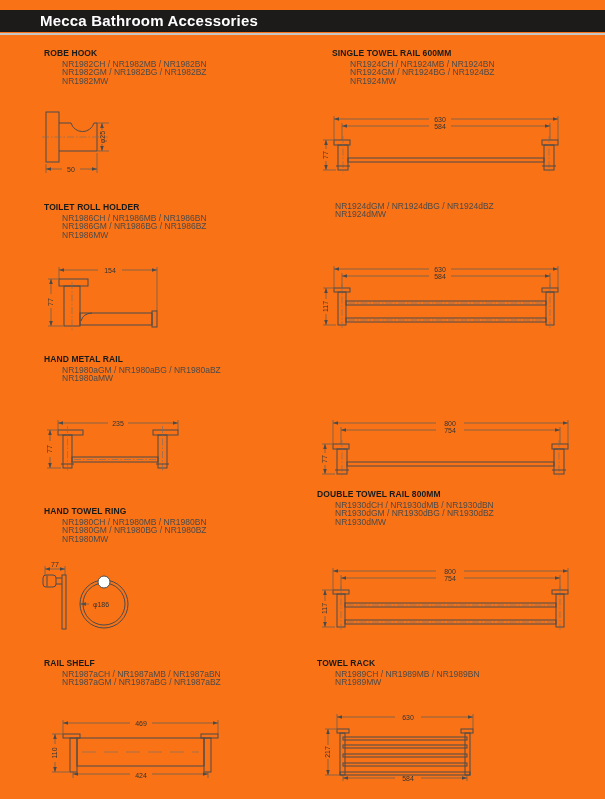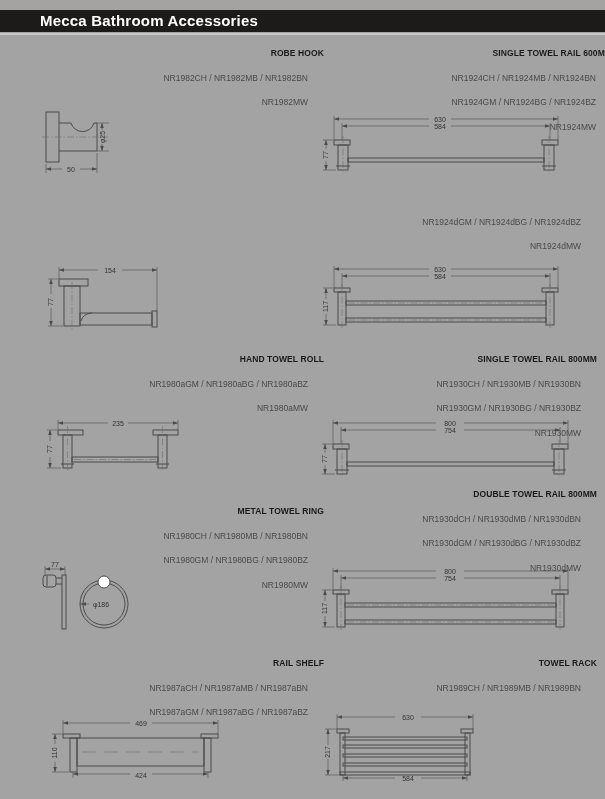--- a/index.html
+++ b/index.html
@@ -1,24 +1,24 @@
 <!DOCTYPE html>
 <html><head>
 <meta charset="utf-8">
 <style>
   html,body{margin:0;padding:0;background:#fff;}
-  .page{position:relative;width:605px;height:799px;background:#a3a3a3;overflow:hidden;
+  .page{position:relative;width:605px;height:799px;background:#f97316;overflow:hidden;
         font-family:"Liberation Sans",sans-serif;}
   .topbar{position:absolute;left:0;top:10px;width:605px;height:22px;background:#1d1b1a;}
   .topbar h1{margin:0;padding:0 0 0 40px;color:#ffffff;font-size:15px;line-height:22px;
              font-weight:bold;letter-spacing:0.2px;}
   .rule{position:absolute;left:0;top:33px;width:605px;height:2px;background:#c6c6c6;}
-  .prod{position:absolute;width:280px;text-align:right;}
+  .prod{position:absolute;width:280px;}
   .ptitle{margin:0 0 2px 0;font-size:8.5px;font-weight:bold;color:#1a1a1a;letter-spacing:0.1px;}
-  .pcode{margin:16px;font-size:8.5px;line-height:8.3px;color:#4a4a4a;padding-left:18px;}
+  .pcode{margin:0;font-size:8.5px;line-height:8.3px;color:#4a4a4a;padding-left:18px;}
   svg.drawing{position:absolute;overflow:visible;}
   .ol{fill:none;stroke:#4b4b4b;stroke-width:1;}
   .fr{fill:#ffffff;stroke:#4b4b4b;stroke-width:1;}
   .dl{fill:none;stroke:#5a5a5a;stroke-width:0.7;}
   .cl{fill:none;stroke:#6e6e6e;stroke-width:0.6;stroke-dasharray:7 2 1.5 2;}
   .ar{fill:#4a4a4a;stroke:none;}
   text.dim{font-family:"Liberation Sans",sans-serif;font-size:7px;fill:#333;text-anchor:middle;}
 </style>
 </head>
 <body>
@@ -26,20 +26,21 @@
 <div class="page">
 
   <header class="topbar">
     <h1>Mecca Bathroom Accessories</h1>
   </header>
   <div class="rule"></div>
 
   <section class="prod" style="left:44px;top:48px">
     <h2 class="ptitle">ROBE HOOK</h2>
     <p class="pcode">NR1982CH / NR1982MB / NR1982BN</p>
+    <p class="pcode">NR1982GM / NR1982BG / NR1982BZ</p>
     <p class="pcode">NR1982MW</p>
   </section>
   <svg class="drawing" style="left:40px;top:106px" width="130" height="90" viewBox="0 0 130 90">
     <rect class="ol" x="6" y="6" width="13" height="50"></rect>
     <path class="ol" d="M19,17 L31,17 A12,12 0 0 0 54,17 L57,17 L57,45 L19,45"></path>
     <line class="cl" x1="2" y1="31" x2="68" y2="31"></line>
     <line class="dl" x1="57" y1="17" x2="69" y2="17"></line>
     <line class="dl" x1="57" y1="45" x2="69" y2="45"></line>
     <line class="dl" x1="62" y1="17" x2="62" y2="24"></line>
     <line class="dl" x1="62" y1="38" x2="62" y2="45"></line>
@@ -87,20 +88,26 @@
     <line class="ol" x1="227" y1="58" x2="241" y2="58"></line>
     <line class="dl" x1="18" y1="32" x2="8" y2="32"></line>
     <line class="dl" x1="21" y1="62" x2="8" y2="62"></line>
     <line class="dl" x1="11" y1="32" x2="11" y2="41"></line>
     <line class="dl" x1="11" y1="53" x2="11" y2="62"></line>
     <polygon class="ar" points="11,32 9.2,37 12.8,37"></polygon>
       <polygon class="ar" points="11,62 9.2,57 12.8,57"></polygon>
     <text class="dim" transform="rotate(-90 13 47)" x="13" y="47">77</text>
   </svg>
 
+  <section class="prod" style="left:44px;top:202px">
+    <h2 class="ptitle">TOILET ROLL HOLDER</h2>
+    <p class="pcode">NR1986CH / NR1986MB / NR1986BN</p>
+    <p class="pcode">NR1986GM / NR1986BG / NR1986BZ</p>
+    <p class="pcode">NR1986MW</p>
+  </section>
   <svg class="drawing" style="left:40px;top:258px" width="145" height="80" viewBox="0 0 145 80">
     <line class="dl" x1="19" y1="9" x2="19" y2="21"></line>
     <line class="dl" x1="117" y1="9" x2="117" y2="53"></line>
     <line class="dl" x1="19" y1="12" x2="58" y2="12"></line>
     <line class="dl" x1="82" y1="12" x2="117" y2="12"></line>
     <polygon class="ar" points="19,12 24,10.2 24,13.8"></polygon>
       <polygon class="ar" points="117,12 112,10.2 112,13.8"></polygon>
     <text class="dim" x="70" y="14.5">154</text>
     <rect class="ol" x="19" y="21" width="29" height="7"></rect>
     <rect class="ol" x="24" y="28" width="16" height="40"></rect>
@@ -149,21 +156,21 @@
     <line class="dl" x1="18" y1="30" x2="8" y2="30"></line>
     <line class="dl" x1="21" y1="67" x2="8" y2="67"></line>
     <line class="dl" x1="11" y1="30" x2="11" y2="41"></line>
     <line class="dl" x1="11" y1="56" x2="11" y2="67"></line>
     <polygon class="ar" points="11,30 9.2,35 12.8,35"></polygon>
       <polygon class="ar" points="11,67 9.2,62 12.8,62"></polygon>
     <text class="dim" transform="rotate(-90 13 48.5)" x="13" y="48.5">117</text>
   </svg>
 
   <section class="prod" style="left:44px;top:354px">
-    <h2 class="ptitle">HAND TOWEL ROLL</h2>
+    <h2 class="ptitle">HAND METAL RAIL</h2>
     <p class="pcode">NR1980aGM / NR1980aBG / NR1980aBZ</p>
     <p class="pcode">NR1980aMW</p>
   </section>
   <svg class="drawing" style="left:40px;top:410px" width="195" height="72" viewBox="0 0 195 72">
     <line class="dl" x1="18" y1="10" x2="18" y2="20"></line>
     <line class="dl" x1="138" y1="10" x2="138" y2="20"></line>
     <line class="dl" x1="18" y1="13" x2="68" y2="13"></line>
     <line class="dl" x1="88" y1="13" x2="138" y2="13"></line>
     <polygon class="ar" points="18,13 23,11.2 23,14.8"></polygon>
       <polygon class="ar" points="138,13 133,11.2 133,14.8"></polygon>
@@ -180,26 +187,20 @@
     <line class="ol" x1="116" y1="54" x2="129" y2="54"></line>
     <line class="dl" x1="17" y1="20" x2="7" y2="20"></line>
     <line class="dl" x1="21" y1="58" x2="7" y2="58"></line>
     <line class="dl" x1="10" y1="20" x2="10" y2="31"></line>
     <line class="dl" x1="10" y1="47" x2="10" y2="58"></line>
     <polygon class="ar" points="10,20 8.2,25 11.8,25"></polygon>
       <polygon class="ar" points="10,58 8.2,53 11.8,53"></polygon>
     <text class="dim" transform="rotate(-90 12 39)" x="12" y="39">77</text>
   </svg>
 
-  <section class="prod" style="left:317px;top:354px">
-    <h2 class="ptitle">SINGLE TOWEL RAIL 800MM</h2>
-    <p class="pcode">NR1930CH / NR1930MB / NR1930BN</p>
-    <p class="pcode">NR1930GM / NR1930BG / NR1930BZ</p>
-    <p class="pcode">NR1930MW</p>
-  </section>
   <svg class="drawing" style="left:312px;top:412px" width="285" height="75" viewBox="0 0 285 75">
     <line class="dl" x1="21" y1="8" x2="21" y2="32"></line>
     <line class="dl" x1="256" y1="8" x2="256" y2="32"></line>
     <line class="dl" x1="29" y1="15" x2="29" y2="32"></line>
     <line class="dl" x1="248" y1="15" x2="248" y2="32"></line>
     <line class="dl" x1="21" y1="11" x2="124" y2="11"></line>
     <line class="dl" x1="152" y1="11" x2="256" y2="11"></line>
     <polygon class="ar" points="21,11 26,9.2 26,12.8"></polygon>
       <polygon class="ar" points="256,11 251,9.2 251,12.8"></polygon>
     <text class="dim" x="138" y="13.5">800</text>
@@ -220,21 +221,21 @@
     <line class="dl" x1="20" y1="32" x2="10" y2="32"></line>
     <line class="dl" x1="23" y1="62" x2="10" y2="62"></line>
     <line class="dl" x1="13" y1="32" x2="13" y2="41"></line>
     <line class="dl" x1="13" y1="53" x2="13" y2="62"></line>
     <polygon class="ar" points="13,32 11.2,37 14.8,37"></polygon>
       <polygon class="ar" points="13,62 11.2,57 14.8,57"></polygon>
     <text class="dim" transform="rotate(-90 15 47)" x="15" y="47">77</text>
   </svg>
 
   <section class="prod" style="left:44px;top:506px">
-    <h2 class="ptitle">METAL TOWEL RING</h2>
+    <h2 class="ptitle">HAND TOWEL RING</h2>
     <p class="pcode">NR1980CH / NR1980MB / NR1980BN</p>
     <p class="pcode">NR1980GM / NR1980BG / NR1980BZ</p>
     <p class="pcode">NR1980MW</p>
   </section>
   <svg class="drawing" style="left:40px;top:560px" width="135" height="92" viewBox="0 0 135 92">
     <line class="dl" x1="5" y1="6" x2="5" y2="15"></line>
     <line class="dl" x1="25" y1="6" x2="25" y2="15"></line>
     <line class="dl" x1="5" y1="9" x2="25" y2="9"></line>
     <polygon class="ar" points="5,9 10,7.2 10,10.8"></polygon>
       <polygon class="ar" points="25,9 20,7.2 20,10.8"></polygon>
@@ -323,20 +324,21 @@
     <line class="dl" x1="15" y1="26" x2="15" y2="36"></line>
     <line class="dl" x1="15" y1="54" x2="15" y2="64"></line>
     <polygon class="ar" points="15,26 13.2,31 16.8,31"></polygon>
       <polygon class="ar" points="15,64 13.2,59 16.8,59"></polygon>
     <text class="dim" transform="rotate(-90 17 45)" x="17" y="45">110</text>
   </svg>
 
   <section class="prod" style="left:317px;top:658px">
     <h2 class="ptitle">TOWEL RACK</h2>
     <p class="pcode">NR1989CH / NR1989MB / NR1989BN</p>
+    <p class="pcode">NR1989MW</p>
   </section>
   <svg class="drawing" style="left:315px;top:703px" width="180" height="96" viewBox="0 0 180 96">
     <line class="dl" x1="22" y1="11" x2="22" y2="26"></line>
     <line class="dl" x1="158" y1="11" x2="158" y2="26"></line>
     <line class="dl" x1="22" y1="14" x2="80" y2="14"></line>
     <line class="dl" x1="106" y1="14" x2="158" y2="14"></line>
     <polygon class="ar" points="22,14 27,12.2 27,15.8"></polygon>
       <polygon class="ar" points="158,14 153,12.2 153,15.8"></polygon>
     <text class="dim" x="93" y="16.5">630</text>
     <rect class="ol" x="22" y="26" width="12" height="4"></rect>

